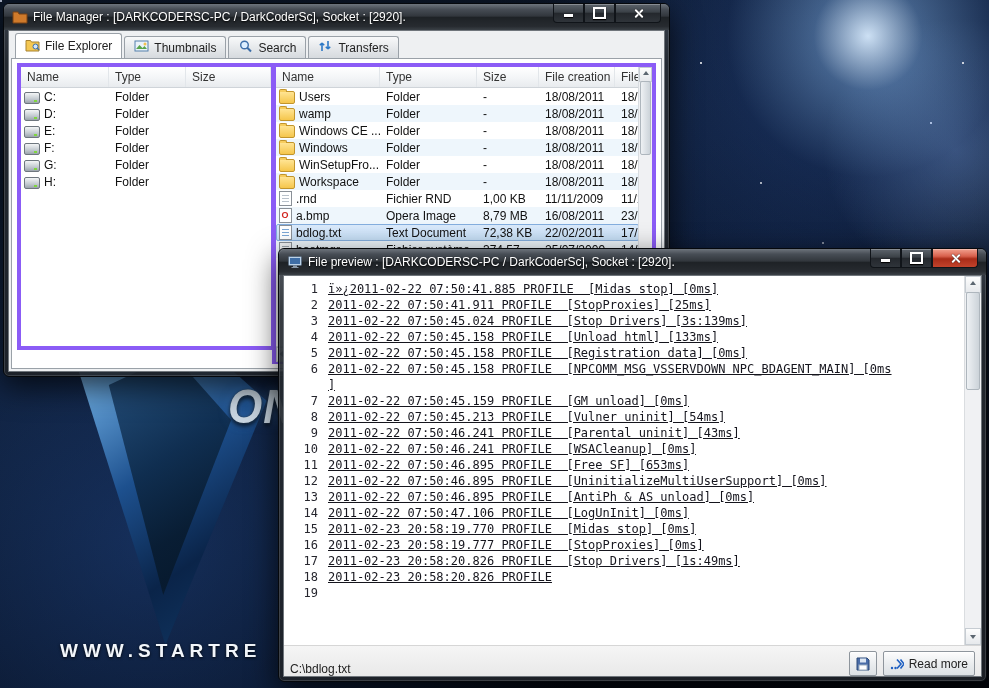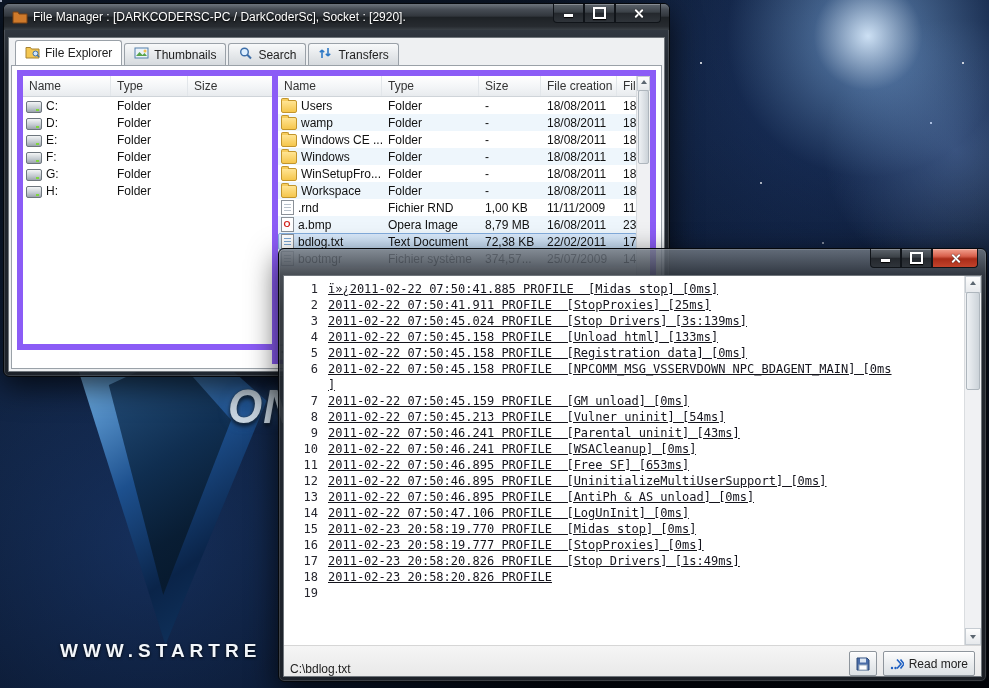--- a/index.html
+++ b/index.html
@@ -54,28 +54,28 @@
   .wbtn.close{width:44px;border-radius:0 0 4px 0;}
   .wbtn.close.red{background:linear-gradient(180deg,#f2a18f,#d8604c 40%,#a92c18 55%,#c2432c);}
   .g-min{width:9px;height:3px;background:#fff;box-shadow:0 1px 1px #000;margin-top:5px;}
   .g-max{width:9px;height:8px;border:2px solid #fff;box-shadow:0 1px 1px #000;}
   .g-close{position:relative;width:11px;height:11px;}
   .g-close::before,.g-close::after{content:"";position:absolute;left:5px;top:0;width:2px;height:11px;background:#fff;border-radius:1px;box-shadow:0 0 1px #000;}
   .g-close::before{transform:rotate(45deg);}
   .g-close::after{transform:rotate(-45deg);}
 
   
-  .winbody{position:absolute;left:4px;right:4px;top:26px;bottom:4px;background:#eef0f2;border:1px solid #6f757b;margin-top:7px;}
+  .winbody{position:absolute;left:4px;right:4px;top:26px;bottom:4px;background:#eef0f2;border:1px solid #6f757b;}
   .tabbar{position:absolute;left:2px;top:3px;right:2px;height:24px;padding-left:4px;display:flex;gap:2px;align-items:flex-end;z-index:3;}
   .tab{display:flex;align-items:center;gap:5px;height:21px;padding:0 9px;font-size:12px;color:#222;
     background:linear-gradient(180deg,#f8f9fa,#e3e6e9 60%,#d6dade);
     border:1px solid #9aa1a8;border-bottom:none;border-radius:3px 3px 0 0;cursor:pointer;}
   .tab.active{background:#fff;height:24px;position:relative;}
   .page{position:absolute;left:2px;right:2px;top:27px;bottom:2px;background:#fff;border:1px solid #9aa1a8;}
-  .listview{position:absolute;top:4px;background:#fff;border:6px solid #8b5cf6;}
+  .listview{position:absolute;top:4px;background:#fff;border:4px solid #8b5cf6;}
   .lv-left{left:5px;width:250px;bottom:18px;}
   .lv-right{left:260px;right:5px;bottom:4px;}
   .lv-head{position:absolute;left:0;right:0;top:0;height:20px;display:grid;
     background:linear-gradient(180deg,#ffffff,#f3f5f7 55%,#e8ebee);
     border-bottom:1px solid #cfd4d9;font-size:12px;color:#333;}
   .lv-left .lv-head{grid-template-columns:88px 77px 1fr;}
   .lv-right .lv-head{grid-template-columns:104px 97px 62px 76px 1fr;}
   .hcell{padding:3px 4px 0 6px;border-right:1px solid #e2e6ea;white-space:nowrap;overflow:hidden;cursor:pointer;}
   .lv-body{position:absolute;left:0;right:0;top:21px;bottom:0;overflow:hidden;font-size:12px;}
   .lv-right .lv-body{right:13px;bottom:13px;}
@@ -395,20 +395,31 @@
               </div>
             <div class="hthumb"></div>
           </div>
           <div class="scorner"></div>
         </div>
       </div>
     </div>
   </div>
 
   <div class="window pv">
+    <div class="titlebar">
+      <span class="ticon">
+        <svg width="16" height="14" viewBox="0 0 16 14">
+            <rect x="1.5" y="1.5" width="13" height="9" rx="1" fill="#bcd2e8" stroke="#5a6c80"></rect>
+            <rect x="3" y="3" width="10" height="6" fill="#3f6ea6"></rect>
+            <rect x="6" y="10.5" width="4" height="1.5" fill="#8a99aa"></rect>
+            <rect x="4.5" y="12" width="7" height="1" fill="#8a99aa"></rect>
+          </svg>
+      </span>
+      <span class="ttext">File preview : [DARKCODERSC-PC / DarkCoderSc], Socket : [2920].</span>
+    </div>
     <div class="winbtns">
       <div class="wbtn min">
           <span class="g-min"></span>
         </div>
       <div class="wbtn max">
           <span class="g-max"></span>
         </div>
       <div class="wbtn close red">
           <span class="g-close"></span>
         </div>

